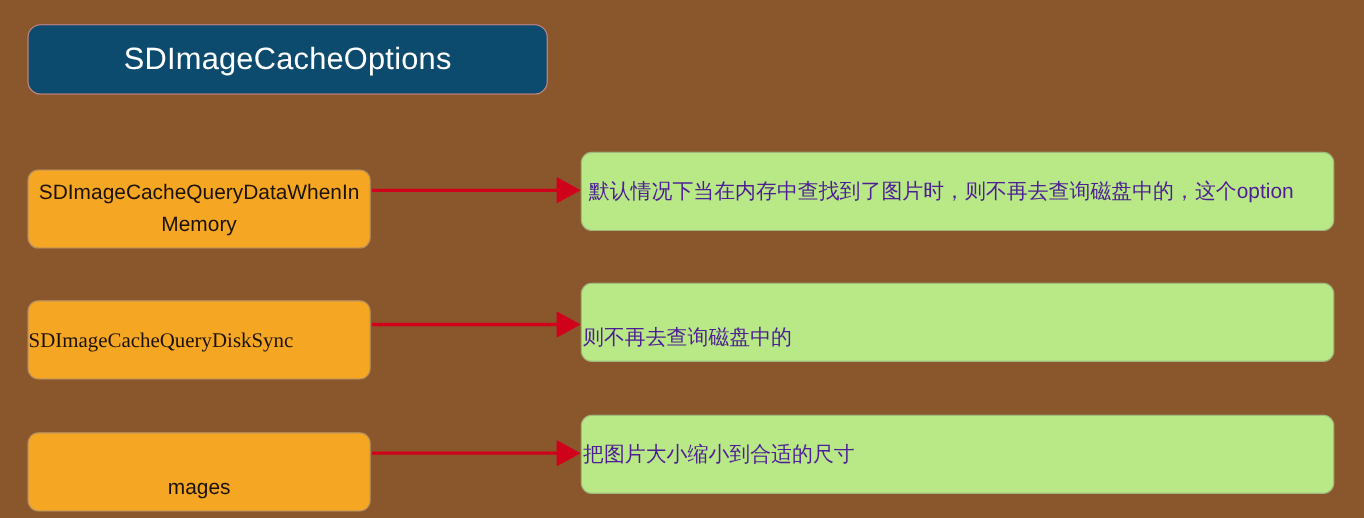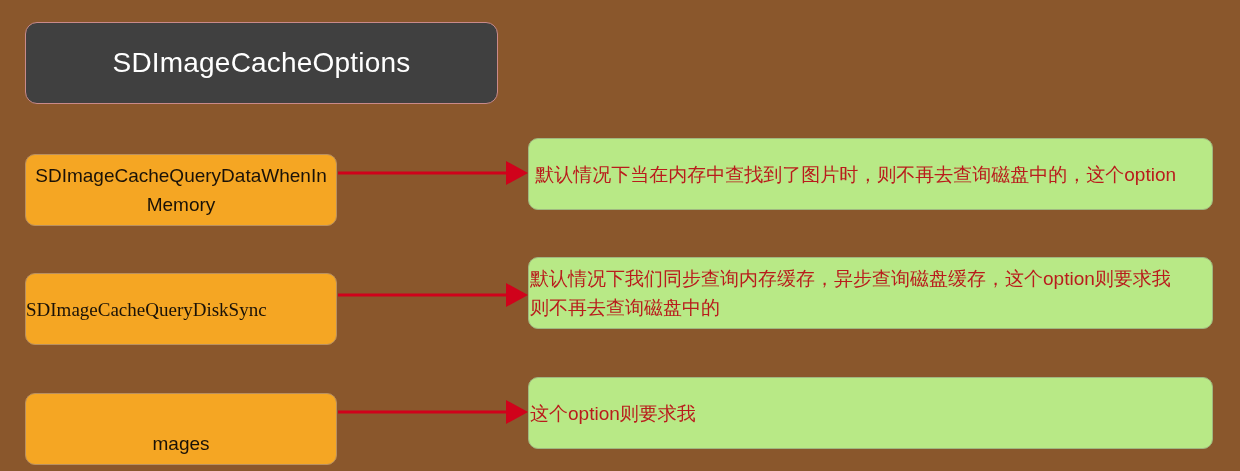--- a/index.html
+++ b/index.html
@@ -12,22 +12,22 @@
       background: #8a572c;
       position: relative;
       overflow: hidden;
       font-family: "Liberation Sans", "DejaVu Sans", sans-serif;
     }
     .title-box {
       position: absolute;
       left: 25px;
       top: 22px;
       width: 473px;
-      height: 82px;
-      background: #404040;
+      height: 64px;
+      background: #0c4a6e;
       border: 1px solid #c98a8a;
       border-radius: 12px;
       box-sizing: border-box;
       display: flex;
       align-items: center;
       justify-content: center;
       color: #ffffff;
       font-size: 28px;
       letter-spacing: 0.2px;
     }
@@ -60,21 +60,21 @@
       position: absolute;
       left: 528px;
       width: 685px;
       height: 72px;
       background: #b8e986;
       border: 1px solid #a0b880;
       border-radius: 10px;
       box-sizing: border-box;
       display: flex;
       align-items: center;
-      color: #b91c1c;
+      color: #4c1d95;
       font-size: 19px;
       line-height: 29px;
       padding: 0 4px 0 1px;
     }
     .desc-text {
       display: block;
     }
     .arrow {
       position: absolute;
       height: 24px;
@@ -115,34 +115,34 @@
   <span>SDImageCacheQueryDiskSync</span>
 </div>
 <div class="arrow" style="left:338px; top:283px;">
   <svg width="190" height="24" viewBox="0 0 190 24">
     <line x1="0" y1="12" x2="170" y2="12" stroke="#d0021b" stroke-width="3"></line>
     <polygon points="168,0 190,12 168,24" fill="#d0021b"></polygon>
   </svg>
 </div>
 <div class="desc-box row2">
   <div class="desc-text">
-    <span>默认情况下我们同步查询内存缓存，异步查询磁盘缓存，这个option则要求我</span><br>
+    <br>
     <span>则不再去查询磁盘中的</span>
   </div>
 </div>
 
 <div class="opt-box row3">
   <div>
     <br>
     <span>mages</span>
   </div>
 </div>
 <div class="arrow" style="left:338px; top:400px;">
   <svg width="190" height="24" viewBox="0 0 190 24">
     <line x1="0" y1="12" x2="170" y2="12" stroke="#d0021b" stroke-width="3"></line>
     <polygon points="168,0 190,12 168,24" fill="#d0021b"></polygon>
   </svg>
 </div>
 <div class="desc-box row3">
   <div class="desc-text">
-    <span>这个option则要求我</span>
+    <span>把图片大小缩小到合适的尺寸</span>
   </div>
 </div>
 
 </body></html>

